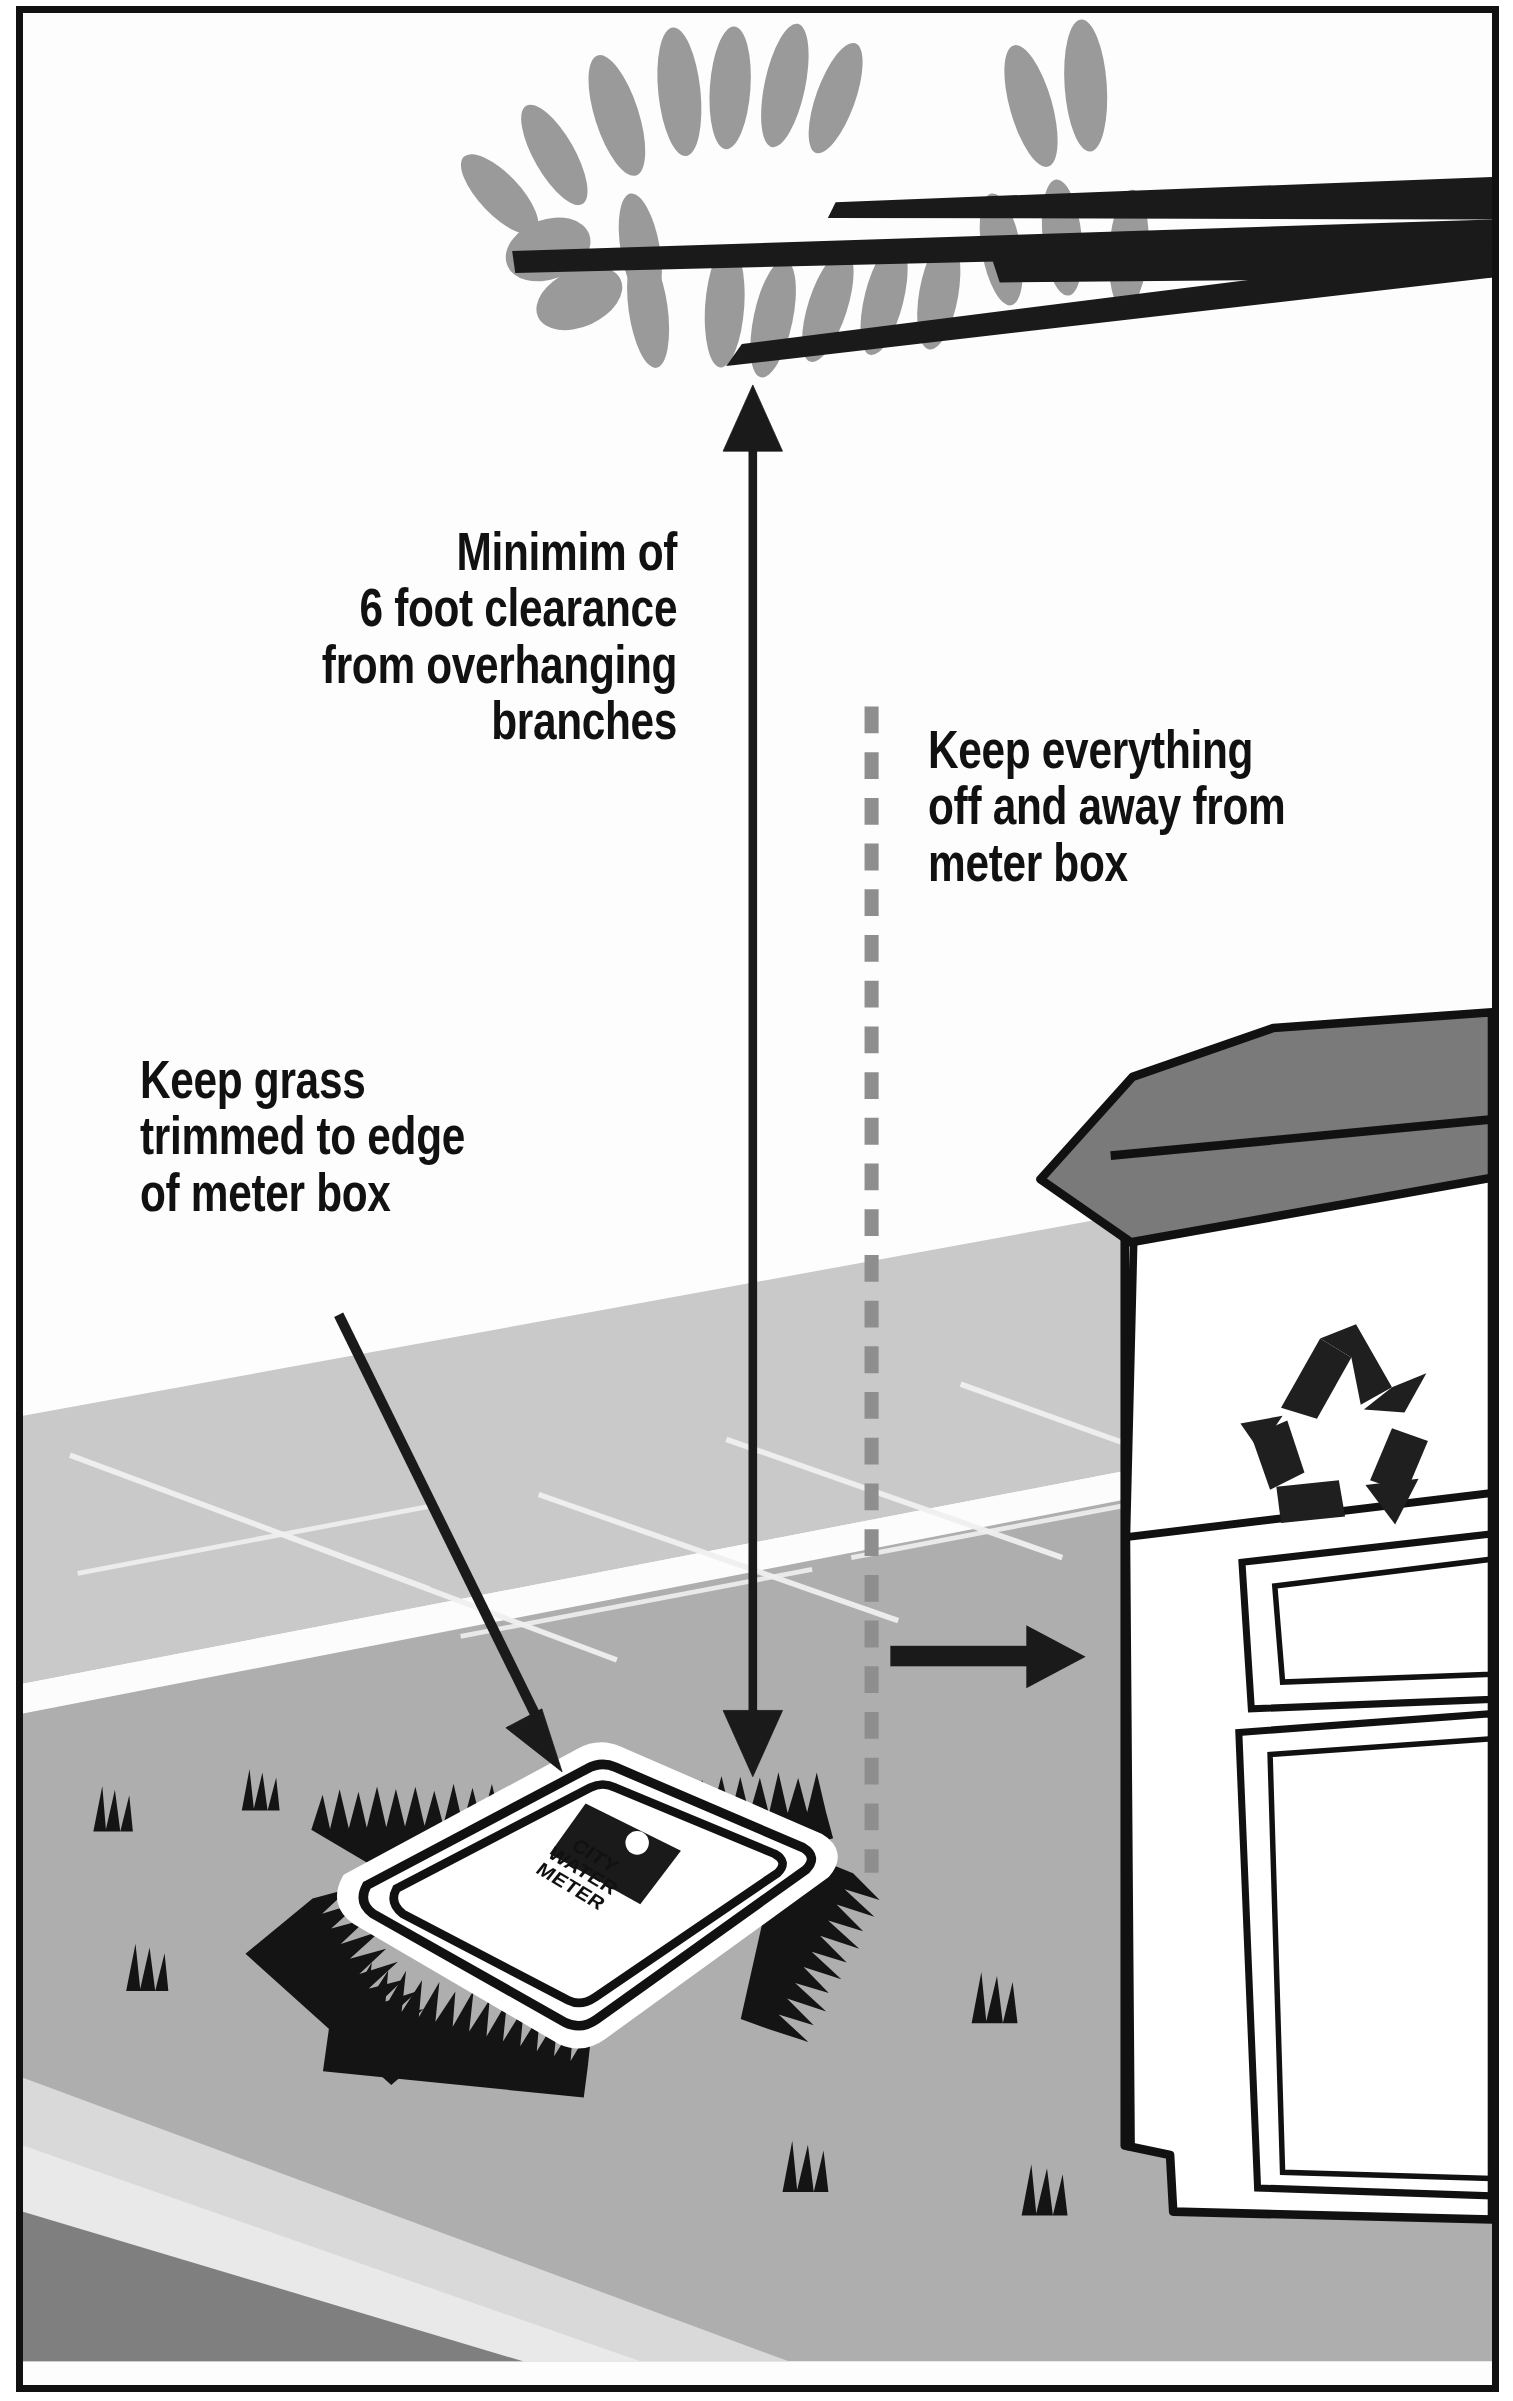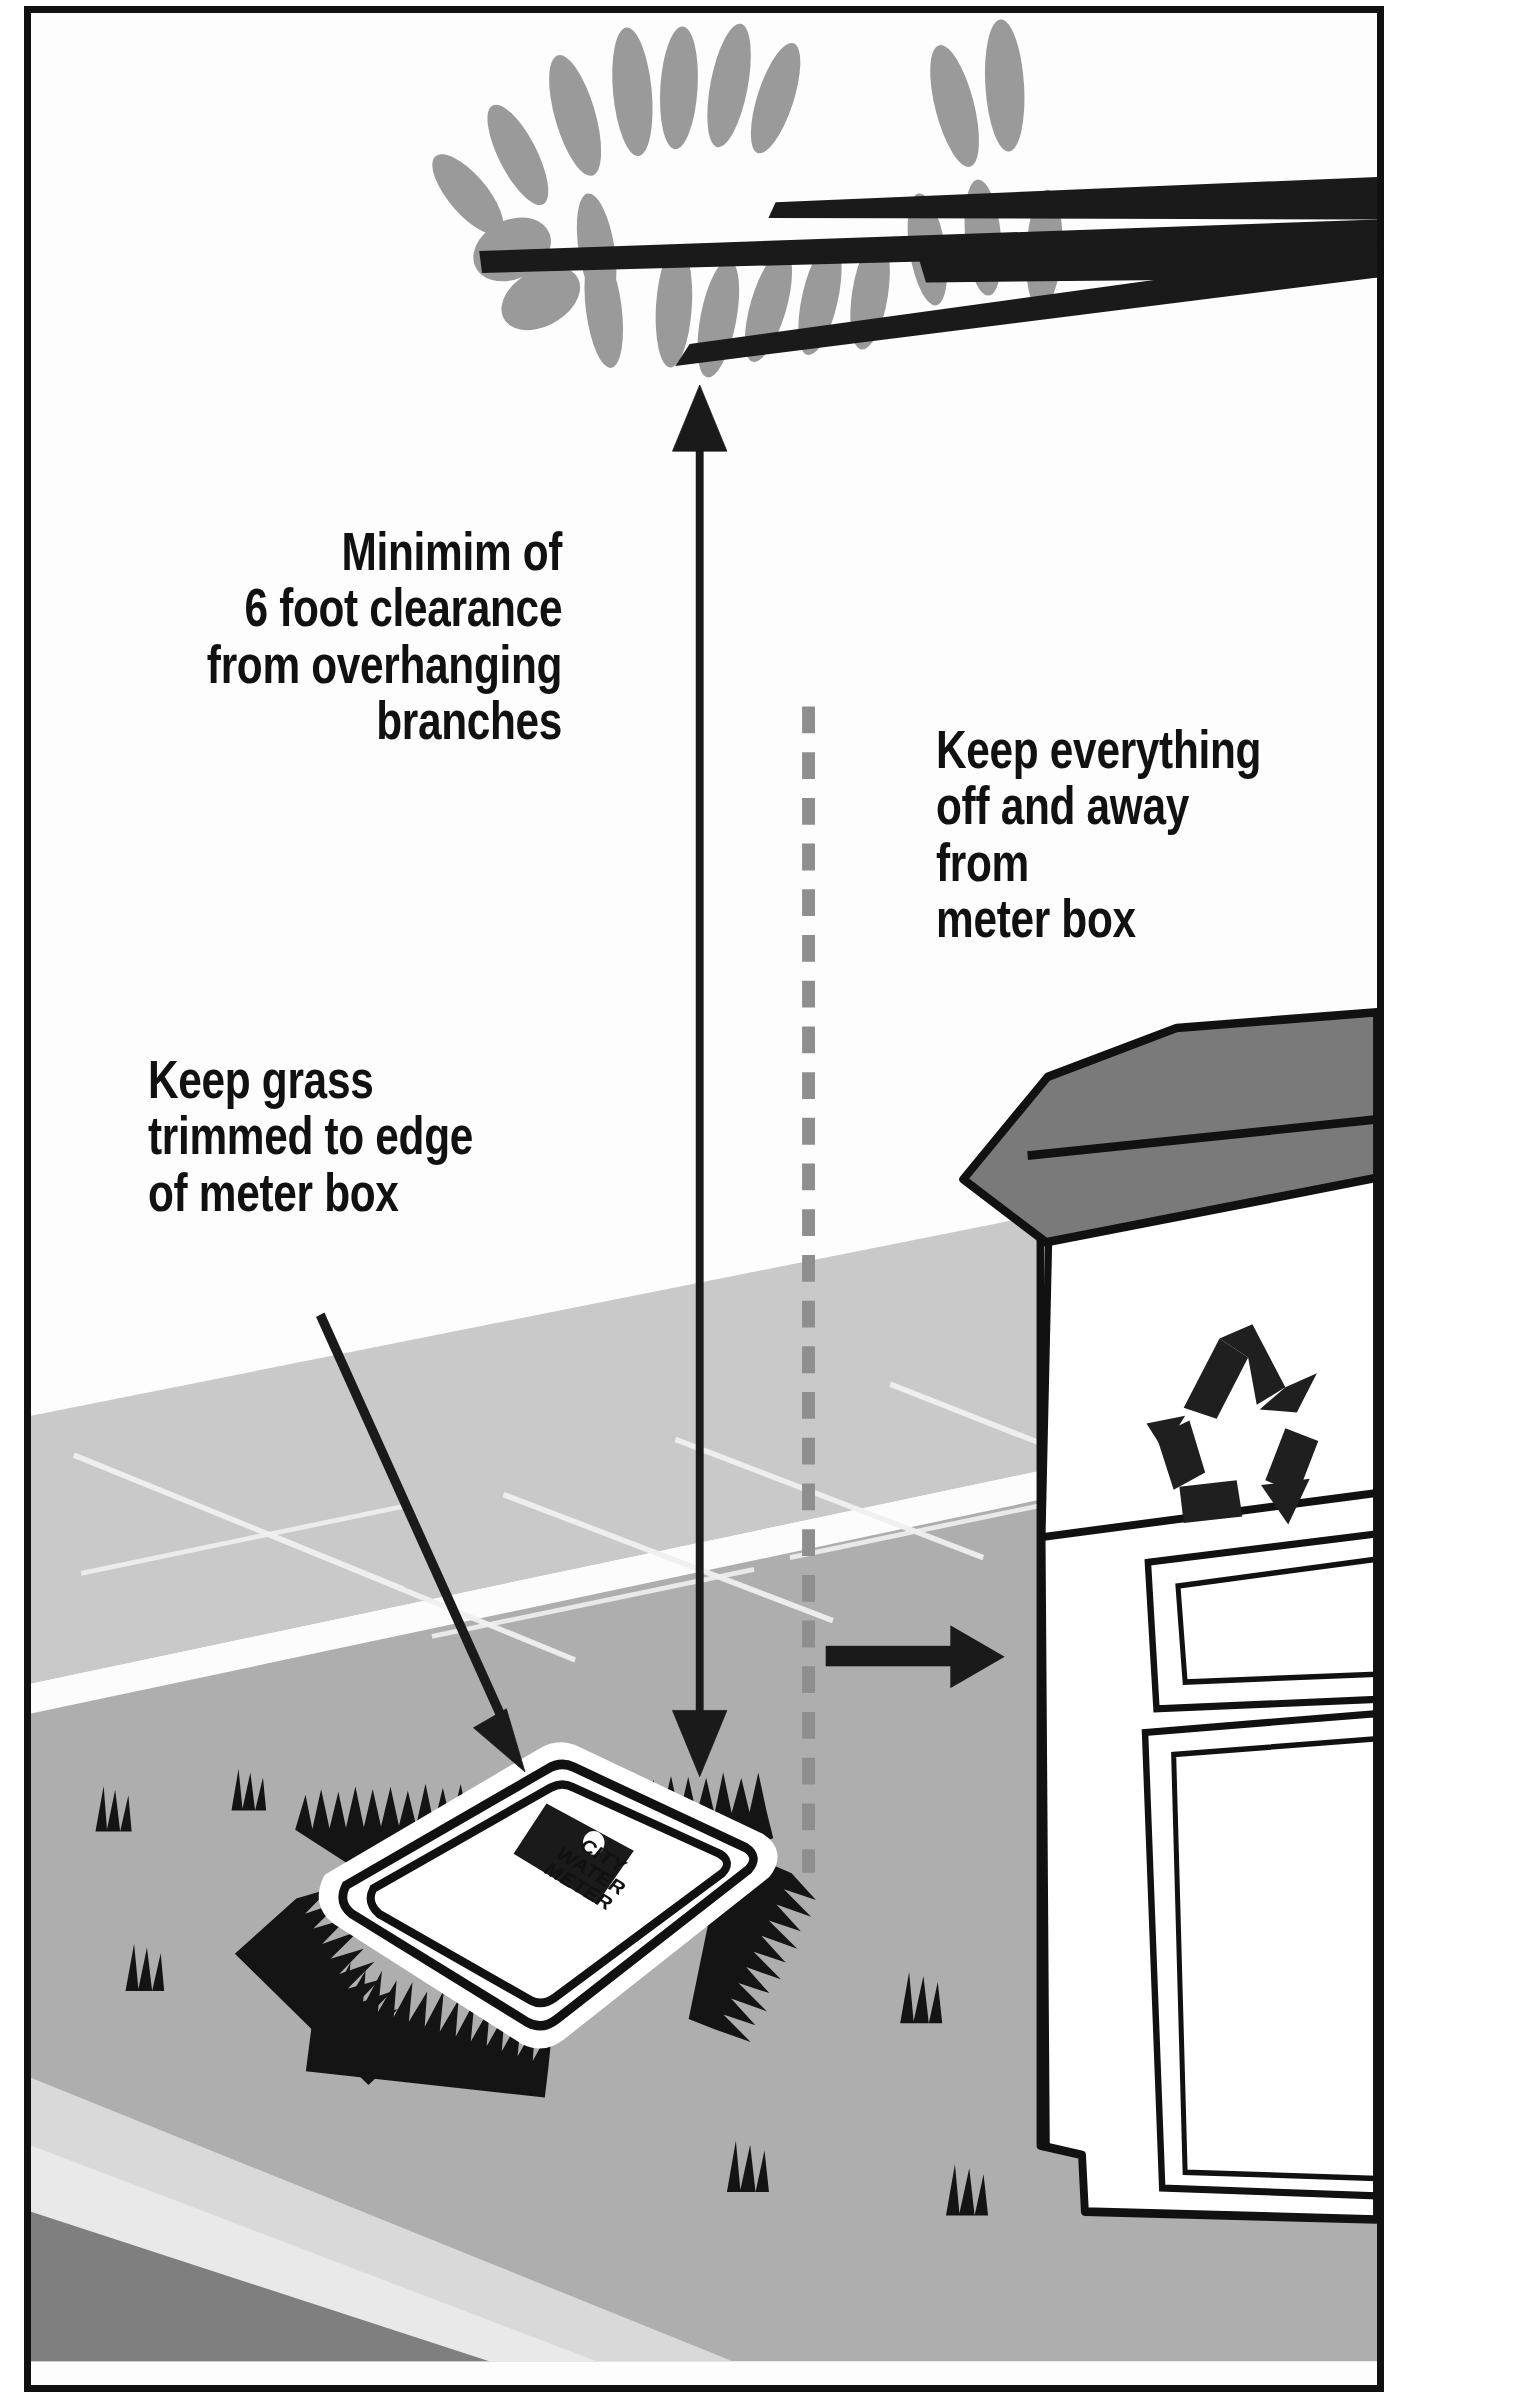--- a/index.html
+++ b/index.html
@@ -11,22 +11,22 @@
     width:1513px;
     height:2401px;
     background:#ffffff;
     overflow:hidden;
     box-sizing:border-box;
   }
 
   
   #frame{
     position:absolute;
-    left:24px; top:6.3px;
-    width:1360px; height:2386px;
+    left:16px; top:6.3px;
+    width:1483px; height:2386px;
     border:7px solid #111111;
     box-sizing:border-box;
     background:#fdfdfd;
     overflow:hidden;
   }
 
   #scene{
     position:absolute;
     inset:0;
     overflow:hidden;

